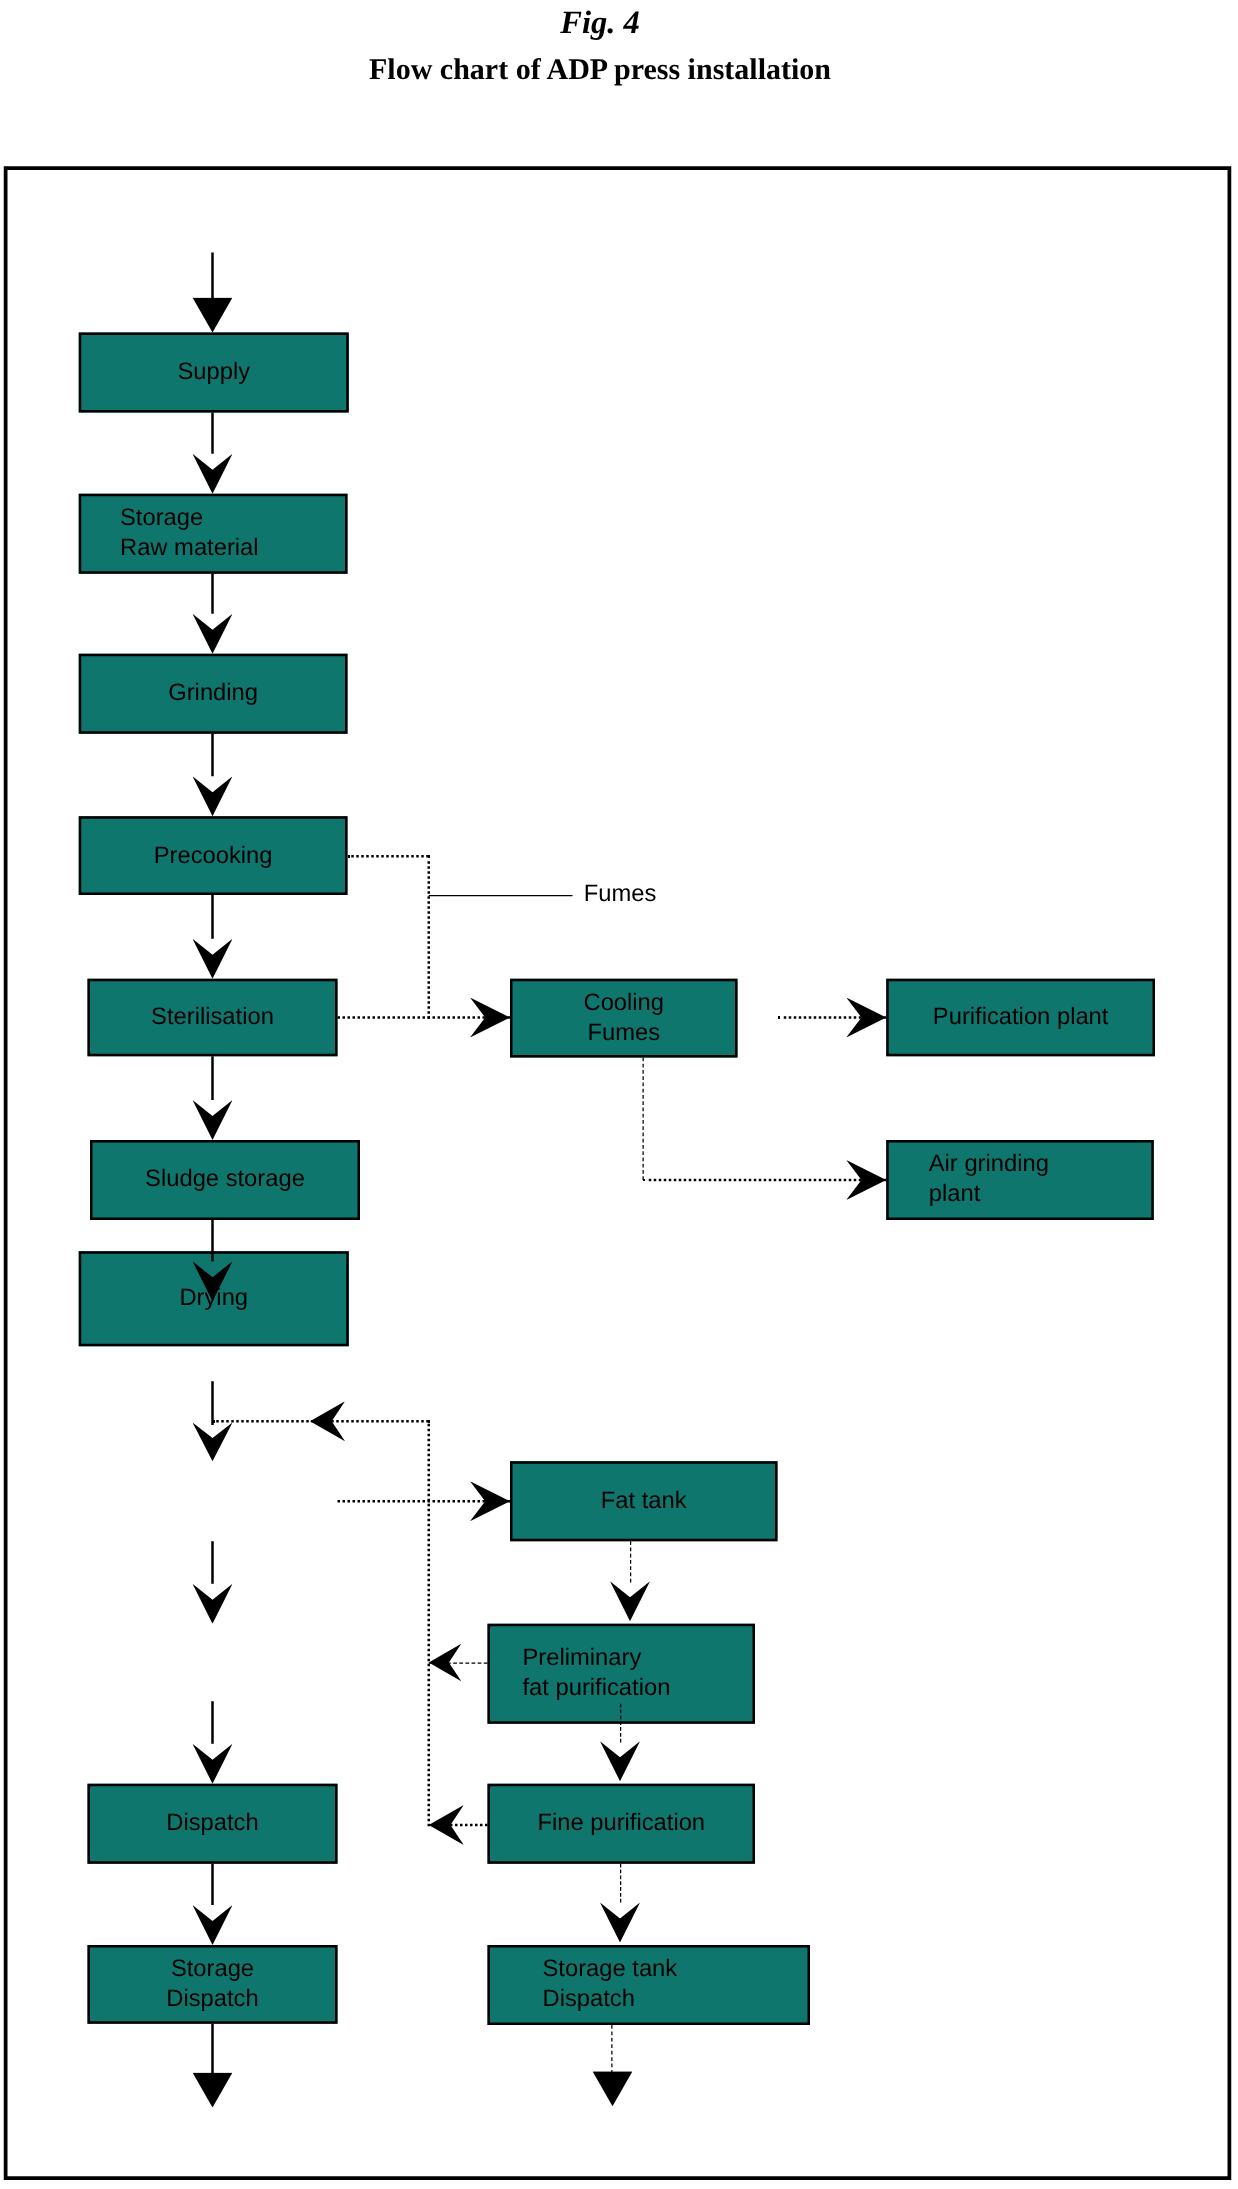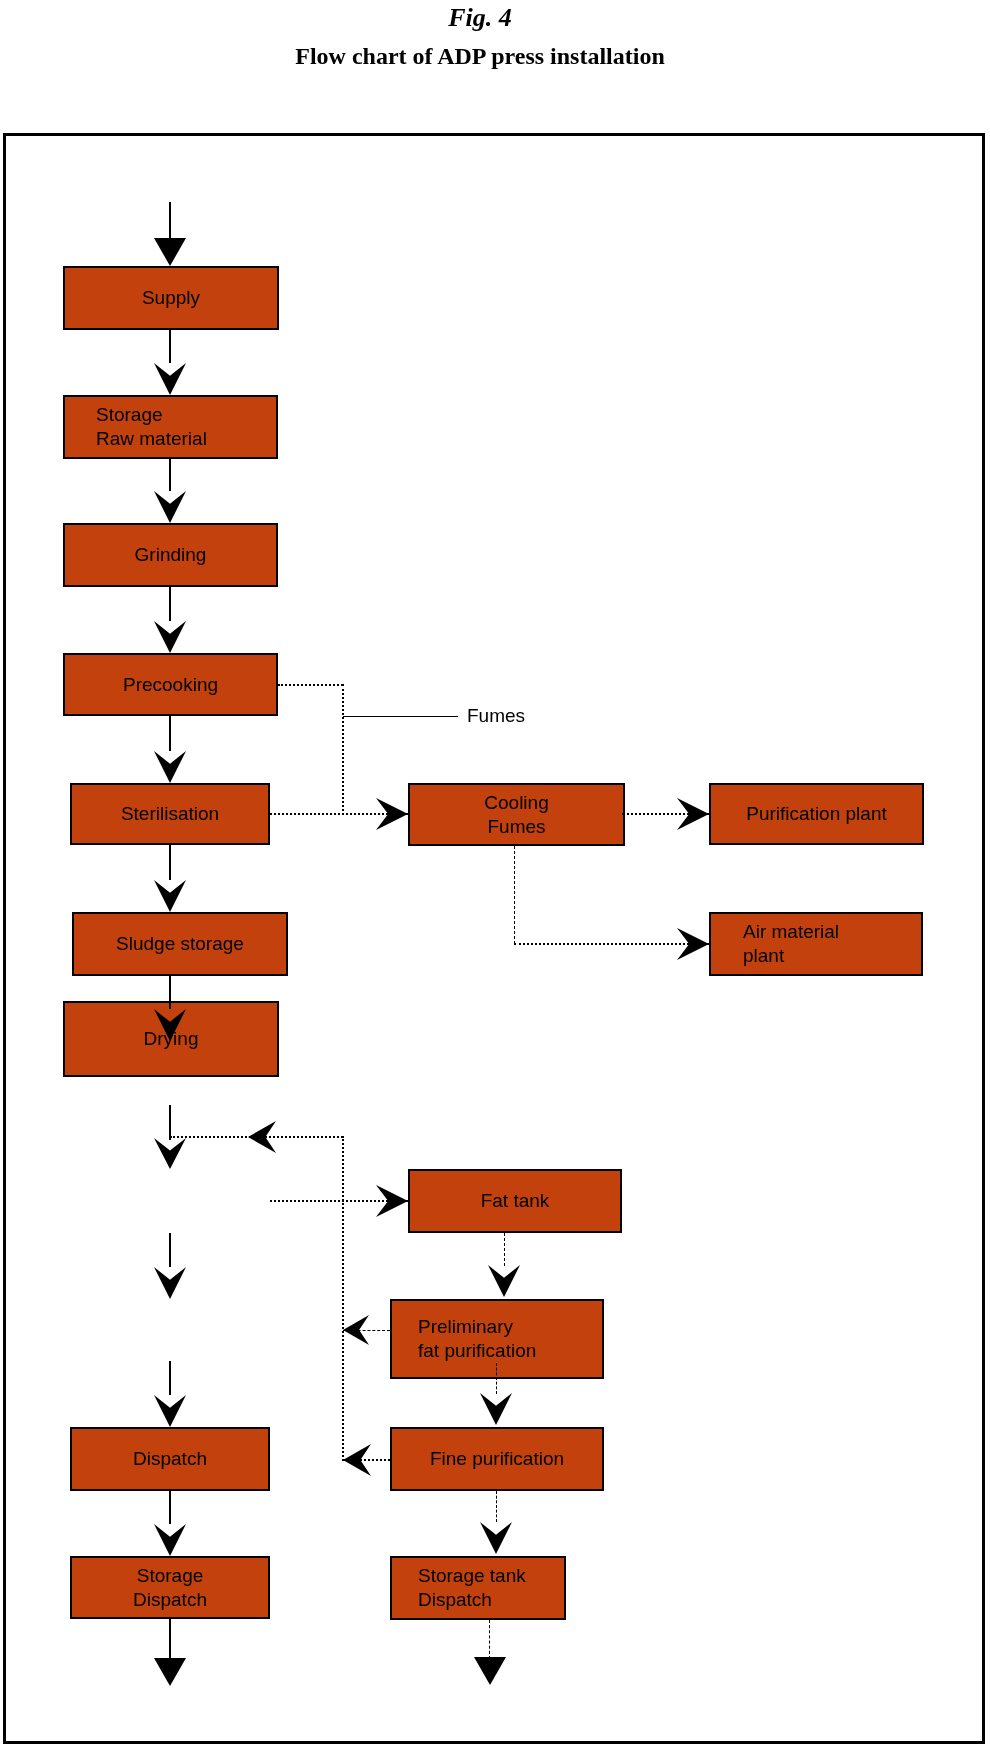--- a/index.html
+++ b/index.html
@@ -3,21 +3,21 @@
 <meta charset="utf-8">
 <style>
   html,body{margin:0;padding:0;background:#ffffff;}
   #canvas{position:relative;width:990px;height:1751px;background:#ffffff;overflow:hidden;
           font-family:"Liberation Sans",sans-serif;color:#000;}
   .hdr{position:absolute;left:0;width:960px;text-align:center;font-family:"Liberation Serif",serif;}
   #fig-label{top:3px;font-size:26px;font-style:italic;font-weight:bold;}
   #fig-title{top:43px;font-size:24px;font-weight:bold;}
   #frame{position:absolute;left:3px;top:133px;width:982px;height:1611px;
          border:3px solid #000;box-sizing:border-box;}
-  .box{position:absolute;border:2px solid #000;background:#c2410c;box-sizing:border-box;
+  .box{position:absolute;border:2px solid #000;background:#0f766e;box-sizing:border-box;
        display:flex;flex-direction:column;justify-content:center;
        font-size:19px;line-height:24px;}
   .box.center{align-items:center;text-align:center;}
   .box.leftpad{align-items:flex-start;text-align:left;}
   .vline{position:absolute;width:0;border-left:2px solid #000;}
   .vdot{position:absolute;width:0;border-left:2px dotted #000;}
   .vdash{position:absolute;width:0;border-left:1px dashed #000;}
   .hdot{position:absolute;height:0;border-top:2px dotted #000;}
   .hdash{position:absolute;height:0;border-top:1px dashed #000;}
   .hsolid{position:absolute;height:0;border-top:1px solid #000;}
@@ -61,44 +61,44 @@
     <span>Drying</span>
   </div>
   <div class="box center" style="left:70px;top:1427px;width:200px;height:64px">
     <span>Dispatch</span>
   </div>
   <div class="box center" style="left:70px;top:1556px;width:200px;height:63px">
     <span>Storage</span>
     <span>Dispatch</span>
   </div>
 
-  <div class="box center" style="left:408px;top:783px;width:217px;height:63px">
+  <div class="box center" style="left:408px;top:783px;width:182px;height:63px">
     <span>Cooling</span>
     <span>Fumes</span>
   </div>
   <div class="box center" style="left:408px;top:1169px;width:214px;height:64px">
     <span>Fat tank</span>
   </div>
   <div class="box leftpad" style="left:390px;top:1299px;width:214px;height:80px;padding-left:26px">
     <span>Preliminary</span>
     <span>fat purification</span>
   </div>
   <div class="box center" style="left:390px;top:1427px;width:214px;height:64px">
     <span>Fine purification</span>
   </div>
-  <div class="box leftpad" style="left:390px;top:1556px;width:176px;height:64px;padding-left:26px">
+  <div class="box leftpad" style="left:390px;top:1556px;width:258px;height:64px;padding-left:42px">
     <span>Storage tank</span>
     <span>Dispatch</span>
   </div>
 
   <div class="box center" style="left:709px;top:783px;width:215px;height:62px">
     <span>Purification plant</span>
   </div>
   <div class="box leftpad" style="left:709px;top:912px;width:214px;height:64px;padding-left:32px">
-    <span>Air material</span>
+    <span>Air grinding</span>
     <span>plant</span>
   </div>
 
   <div class="vline" style="left:169px;top:202px;height:38px"></div>
   <div class="head tridown" style="left:154px;top:238px;width:32px;height:28px"></div>
 
   <div class="vline" style="left:169px;top:330px;height:33px"></div>
   <div class="head vdown" style="left:154px;top:363px;width:32px;height:32px"></div>
 
   <div class="vline" style="left:169px;top:459px;height:32px"></div>

